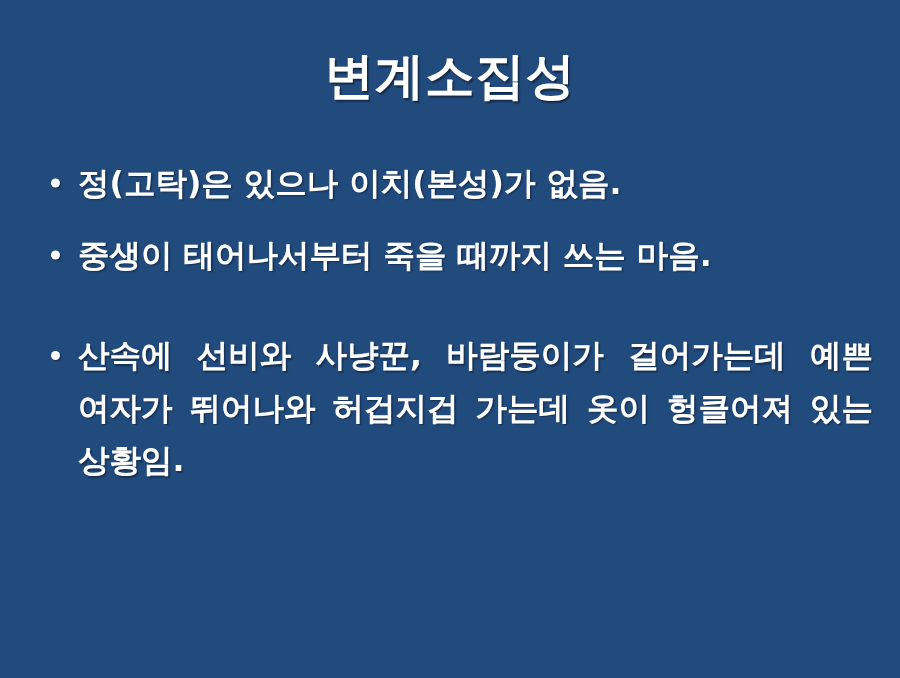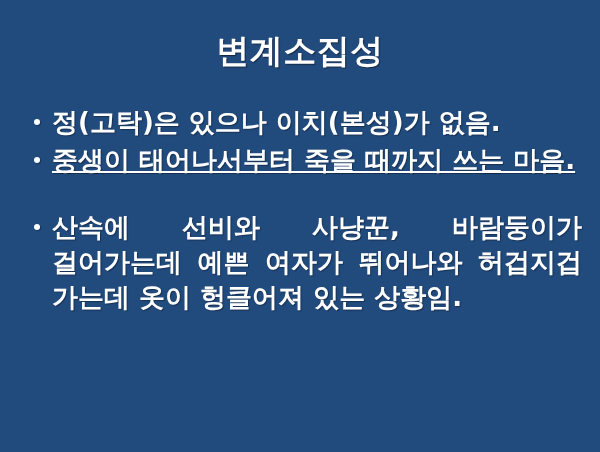--- a/index.html
+++ b/index.html
@@ -38,41 +38,41 @@
     position: absolute;
     left: 26px;
     top: 104px;
     width: 556px;
   }
   .bullet-item {
     position: relative;
     display: block;
     padding-left: 26px;
     color: #ffffff;
-    font-size: 26px;
+    font-size: 21px;
     font-weight: bold;
     line-height: 36px;
     text-shadow: 1px 1px 1px rgba(0,0,0,0.35);
     word-break: keep-all;
   }
   .bullet-item .dot {
     position: absolute;
     left: 8px;
     top: 15px;
     width: 6px;
     height: 6px;
     border-radius: 50%;
     background: #ffffff;
     box-shadow: 1px 1px 1px rgba(0,0,0,0.3);
   }
   .bullet-text {
     display: block;
   }
   .item-1 { margin-top: 0; }
-  .item-2 { margin-top: 2px; text-decoration: underline; }
+  .item-2 { margin-top: 12px; }
   .item-3 {
     margin-top: 32px;
     text-align: justify;
     text-align-last: left;
     text-justify: inter-character;
     line-height: 35px;
   }
   .item-3 .dot { top: 14px; }
 </style>
 </head>

